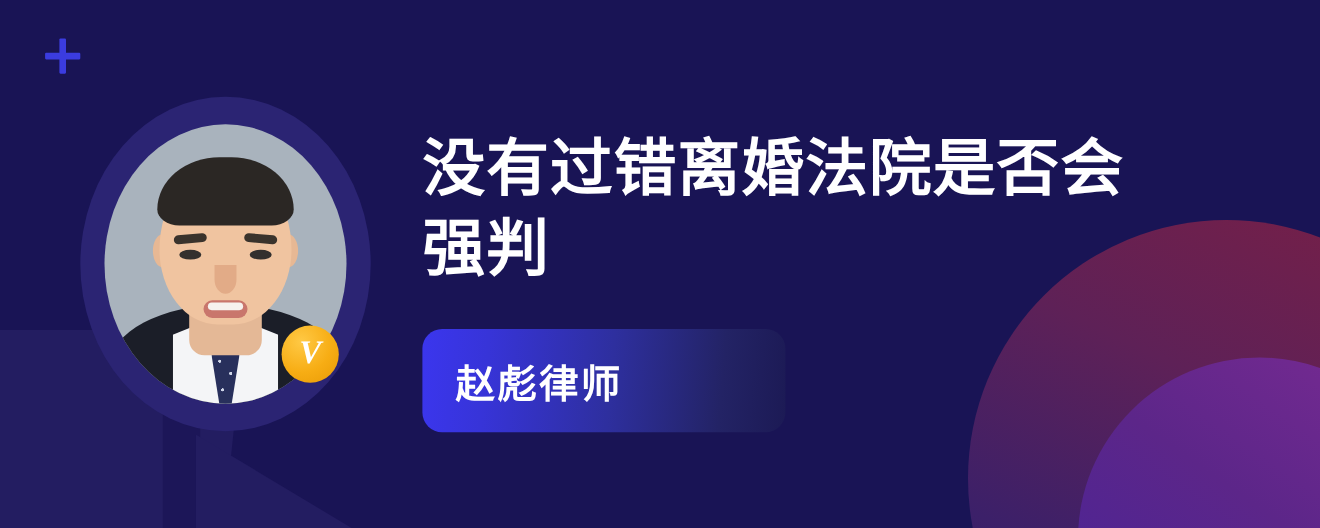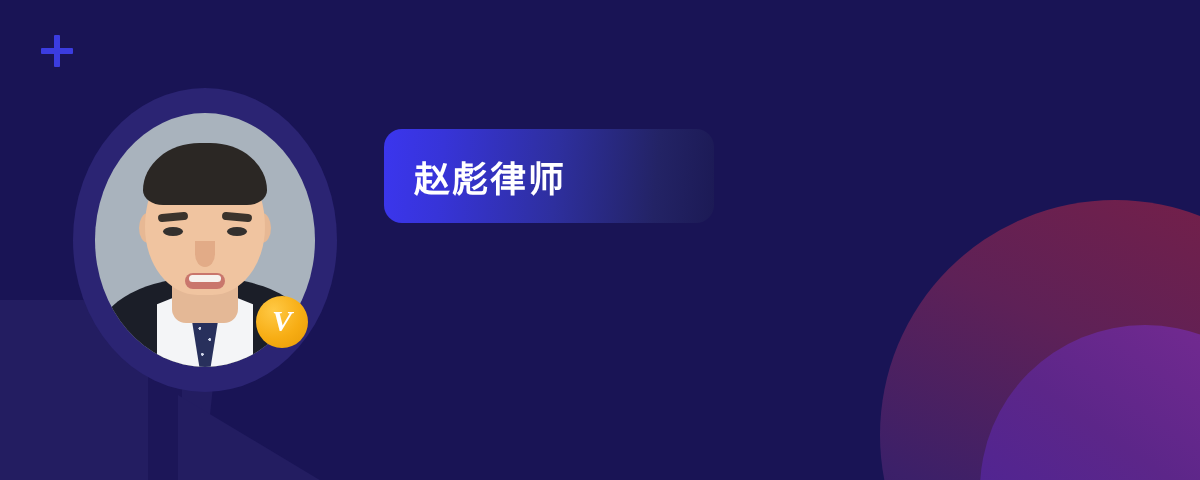--- a/index.html
+++ b/index.html
@@ -295,21 +295,21 @@
     color: #ffffff;
     font-size: 57px;
     font-weight: bold;
     line-height: 72px;
     letter-spacing: 1px;
     max-width: 690px;
     font-family: "Liberation Sans", "DejaVu Sans", sans-serif;
   }
 
   .cta-button {
-    margin-top: 11px;
+    margin-top: 37px;
     width: 330px;
     height: 94px;
     border: none;
     border-radius: 18px;
     background: linear-gradient(95deg, #3b36ee 0%, #3734d8 18%, #2e2f9e 52%, #232365 82%, #1c1a55 100%);
     color: #ffffff;
     font-size: 36px;
     font-weight: bold;
     letter-spacing: 2px;
     text-align: left;
@@ -355,16 +355,17 @@
         <div class="p-mouth"></div>
         <div class="p-teeth"></div>
       </div>
     </div>
     <div class="badge">
       <span class="badge-v">V</span>
     </div>
   </div>
 
   <div class="content">
+    <h1 class="title">没有过错离婚法院是否会强判</h1>
     <button class="cta-button">赵彪律师</button>
   </div>
 
 </div>
 
 </body></html>

